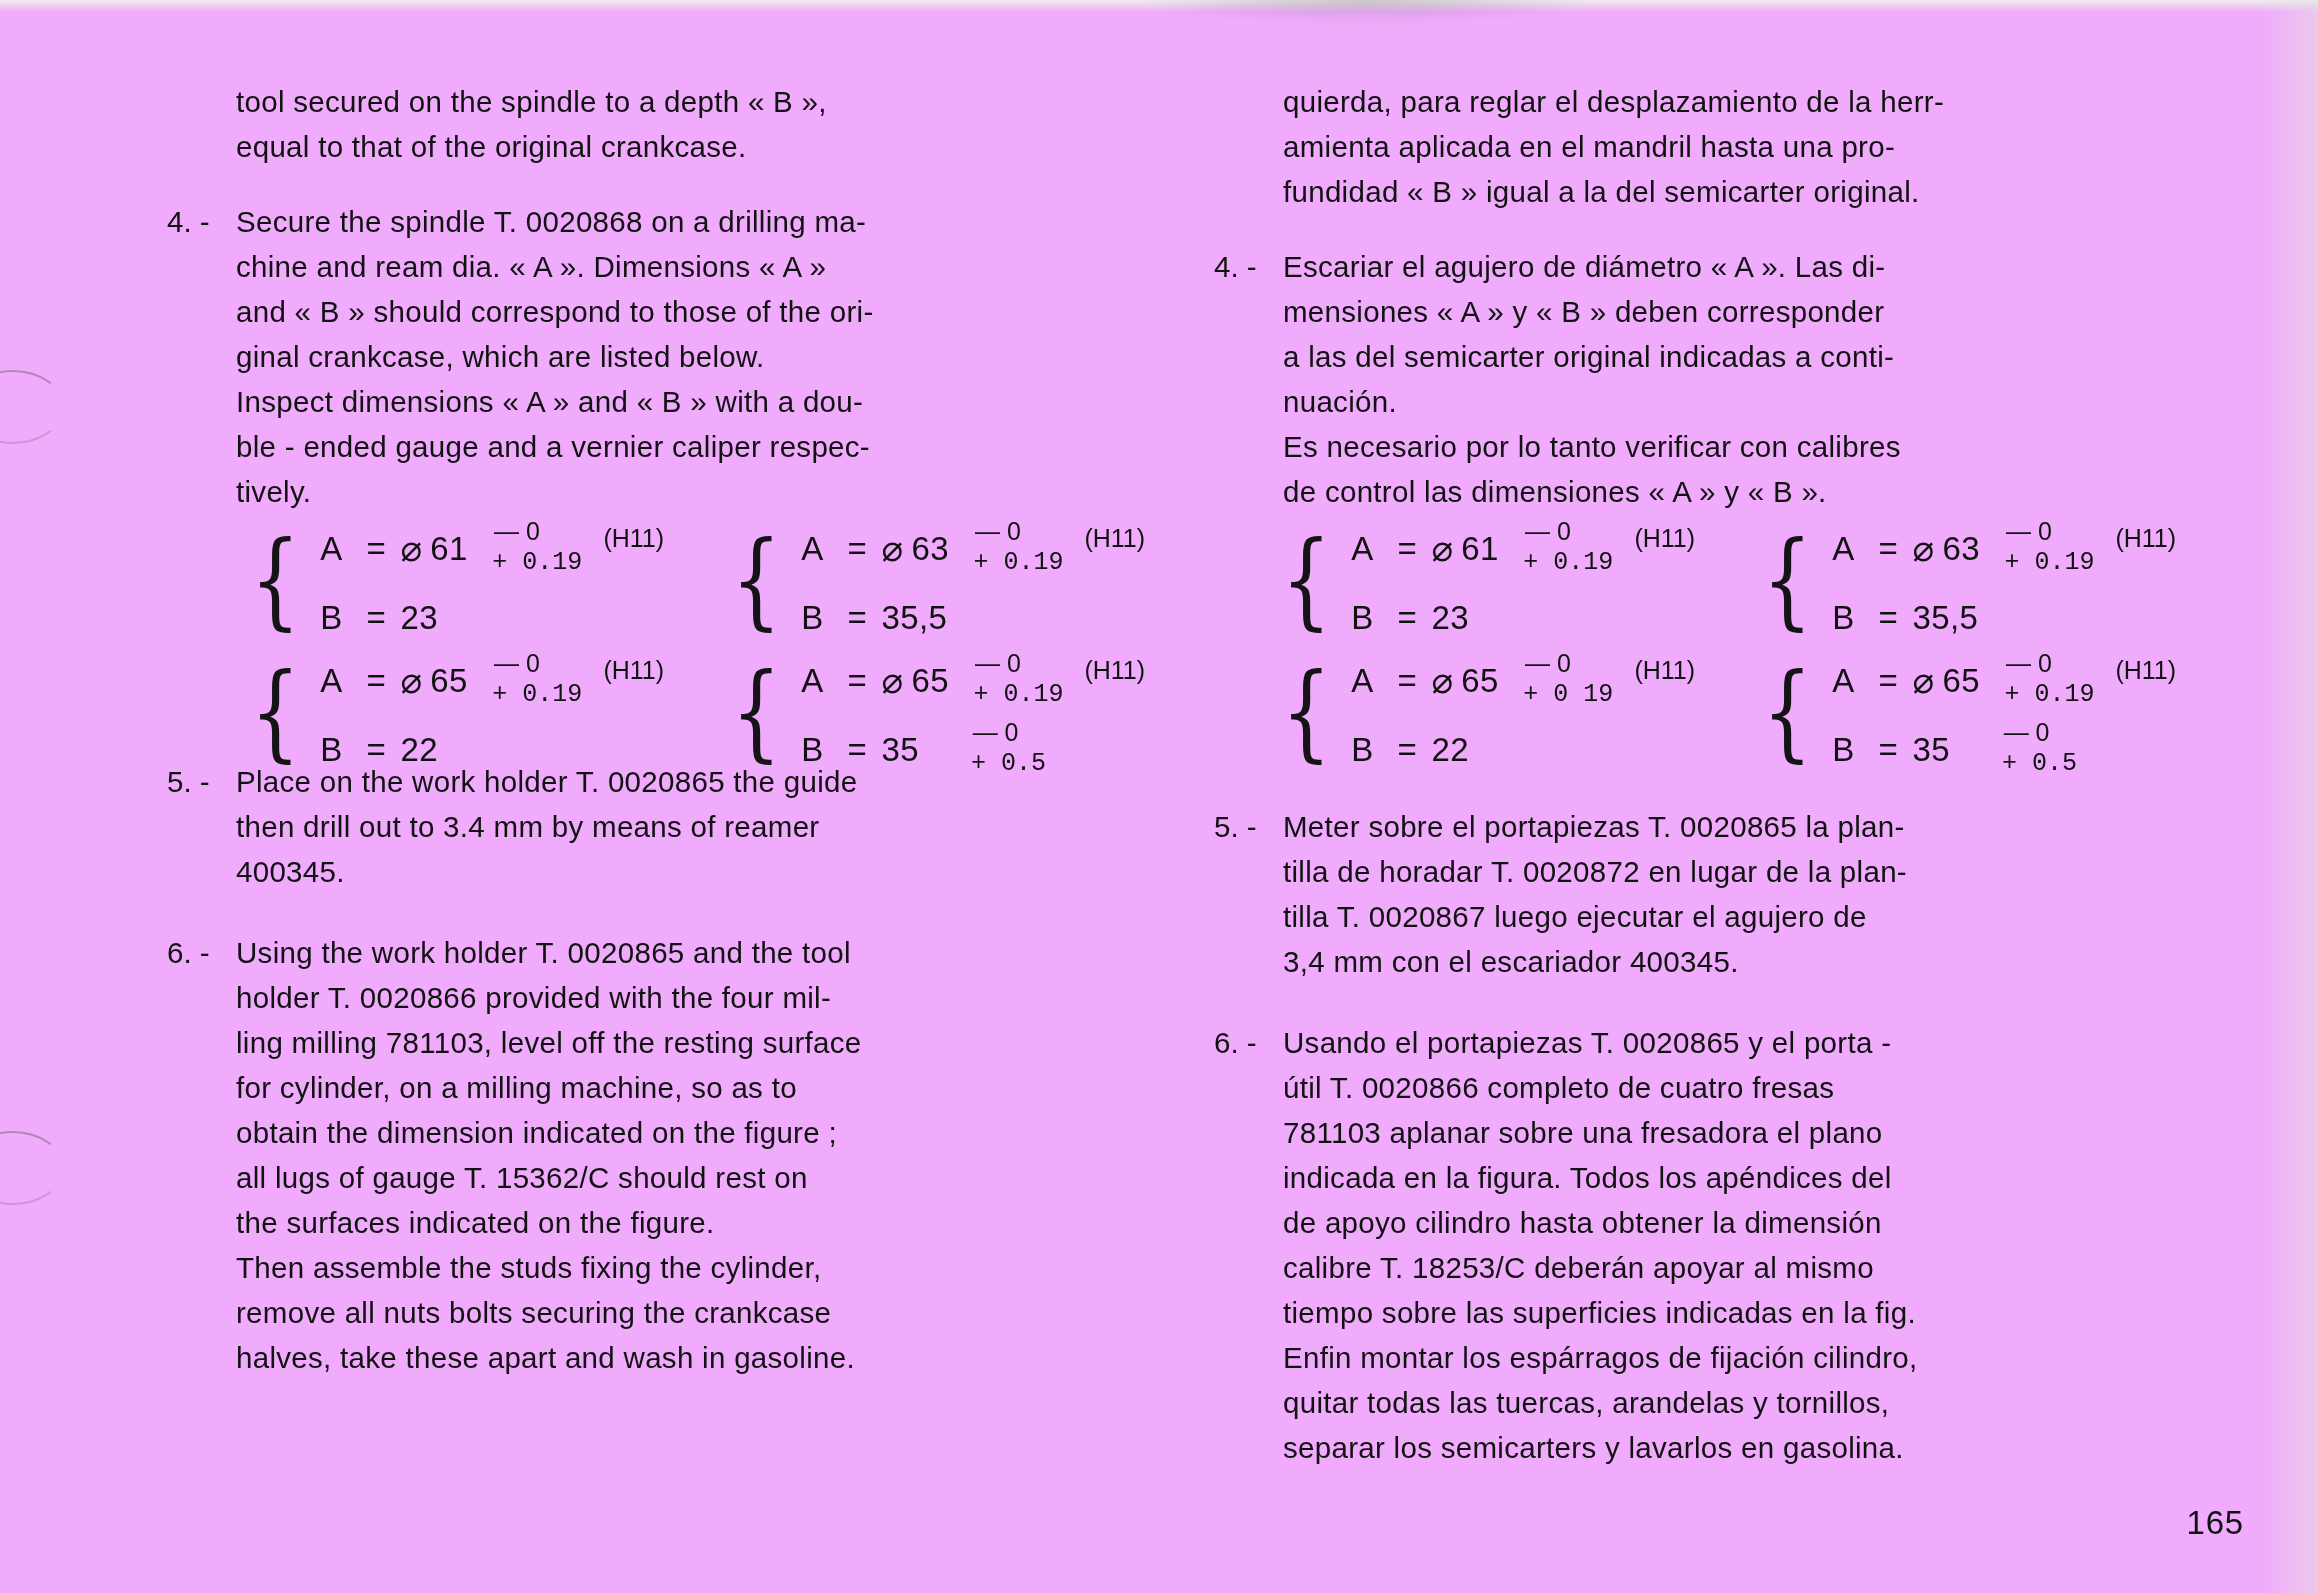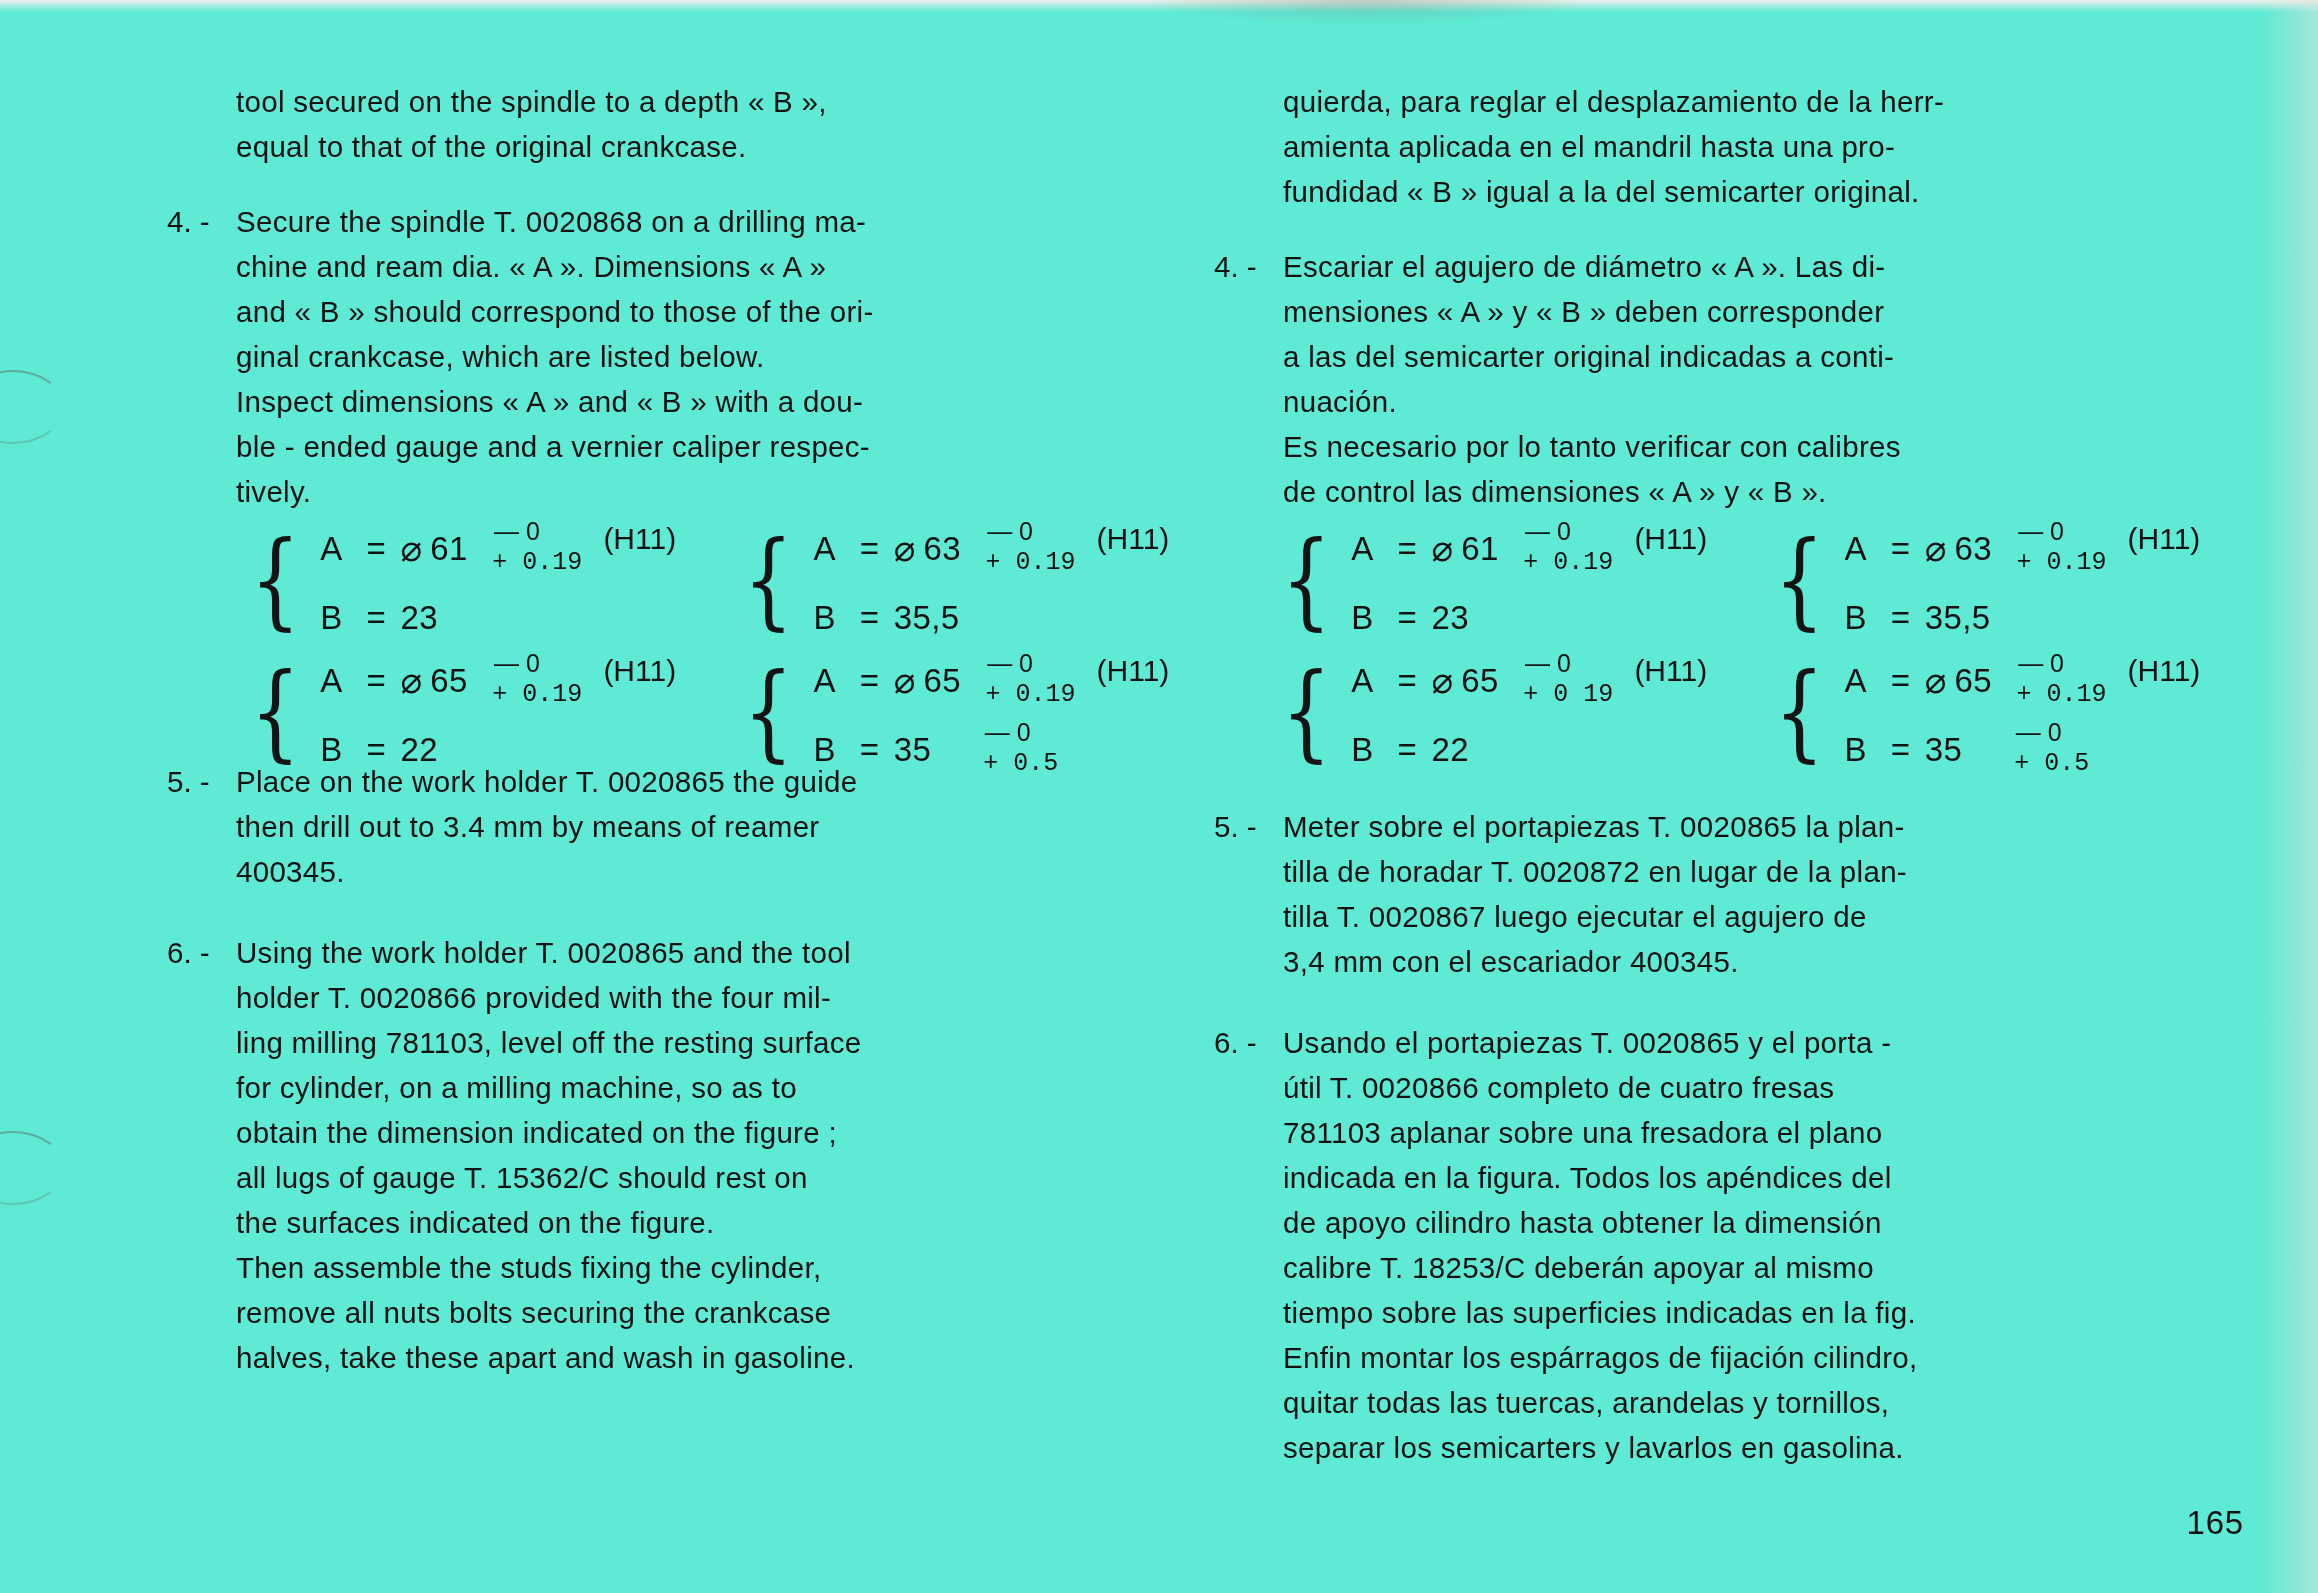--- a/index.html
+++ b/index.html
@@ -4,21 +4,21 @@
 <style>
   html, body {
     margin: 0;
     padding: 0;
     background: #ffffff;
   }
   #page {
     position: relative;
     width: 2319px;
     height: 1594px;
-    background: #5eead4;
+    background: #f0abfc;
     overflow: hidden;
     font-family: "Liberation Sans", sans-serif;
     color: #121212;
   }
 
   
   .scan-edge-top {
     position: absolute;
     left: 0; top: 0;
     width: 2319px; height: 11.5px;
@@ -133,21 +133,21 @@
     flex-direction: column;
     align-items: flex-start;
     margin-left: 24.5px;
     font-size: 25px;
     line-height: 31px;
     position: relative;
     top: -1.6px;
   }
   .tol .t-up   { margin-left: 1.6px; }
   .tol .t-down { margin-left: 0px; font-family: Liberation Mono, monospace; }
-  .fit { margin-left: 21px; font-size: 30px; position: relative; top: -9.8px; }
+  .fit { margin-left: 21px; font-size: 25px; position: relative; top: -9.8px; }
 
   
   .folio {
     position: absolute;
     right: 75px;
     bottom: 52px;
     font-size: 33px;
     letter-spacing: 0.8px;
   }
 </style>

